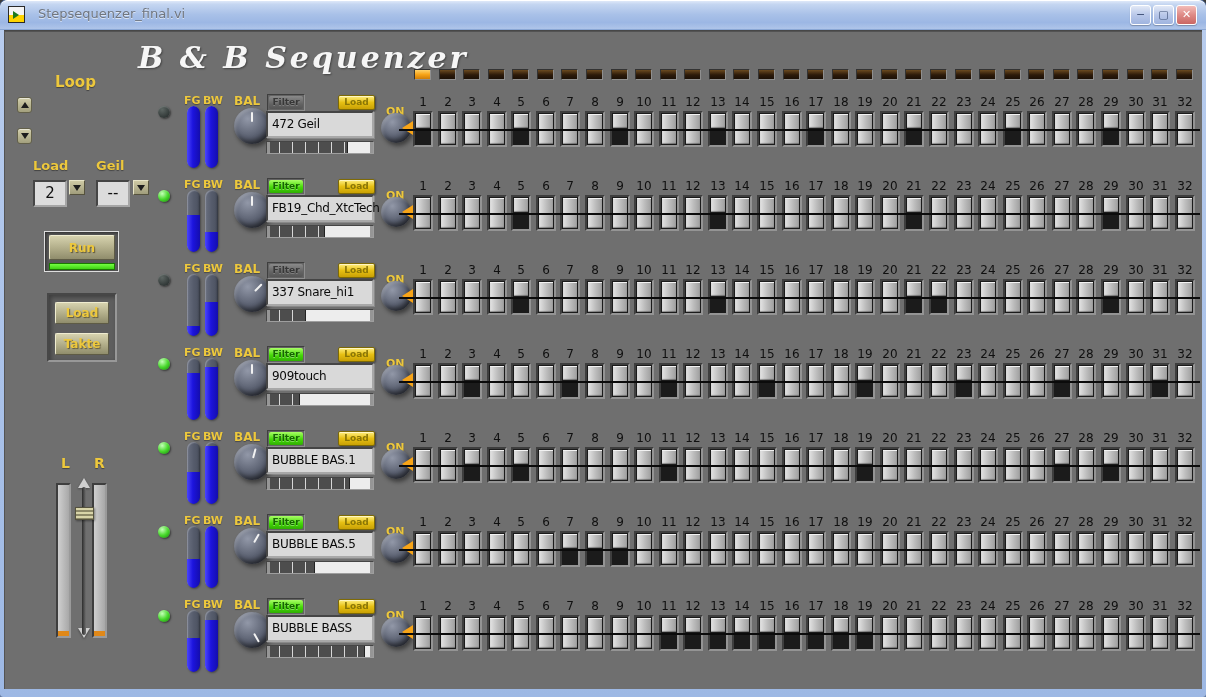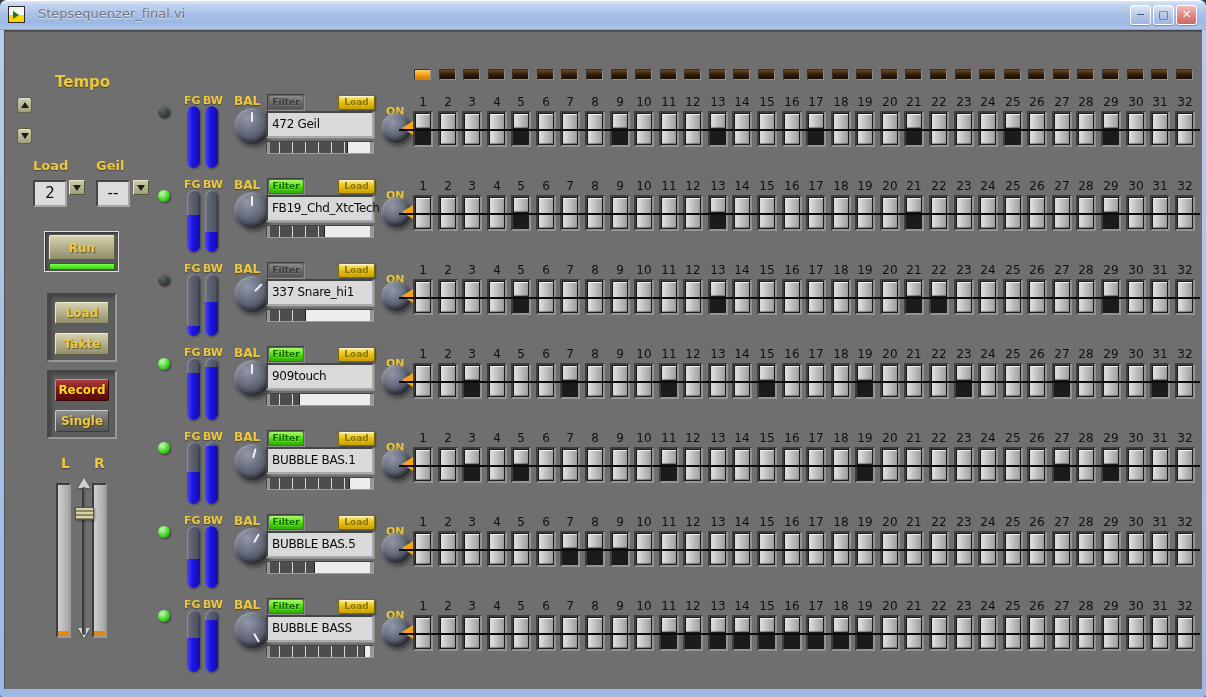--- a/index.html
+++ b/index.html
@@ -125,22 +125,23 @@
   <div class="titlebar">
     <div class="vi-icon"></div>
     <div class="title-text">Stepsequenzer_final.vi</div>
     <div class="wbtn" style="left:1130px;">─</div>
     <div class="wbtn" style="left:1153px;">▢</div>
     <div class="wbtn close" style="left:1176px;">✕</div>
   </div>
 
   <div class="panel"></div>
 
+  <div class="script-title">B &amp; B Sequenzer</div>
 
-  <div class="ylabel" style="left:55px;top:73px;font-size:15px;">Tempo</div>
+  <div class="ylabel" style="left:55px;top:73px;font-size:15px;">Loop</div>
   <div class="spin" style="top:97px;">
       <div class="tri up-s"></div>
     </div>
   <div class="spin" style="top:128px;">
       <div class="tri down-s"></div>
     </div>
 
   <div class="ylabel" style="left:33px;top:158px;font-size:13px;">Load</div>
   <div class="ylabel" style="left:96px;top:158px;font-size:13px;">Geil</div>
   <div class="combo" style="left:33px;top:180px;">2</div>
@@ -155,24 +156,20 @@
   <div class="rungroup">
     <div class="khaki" style="left:4px;top:3px;width:66px;height:25px;line-height:24px;">Run</div>
     <div class="runbar"></div>
   </div>
 
   <div class="group2" style="left:47px;top:293px;">
     <div class="khaki" style="left:6px;top:7px;width:54px;height:22px;line-height:21px;">Load</div>
     <div class="khaki" style="left:6px;top:38px;width:54px;height:22px;line-height:21px;">Takte</div>
   </div>
 
-  <div class="group2" style="left:47px;top:370px;">
-    <div class="khaki recbtn" style="left:6px;top:7px;width:54px;height:22px;line-height:21px;">Record</div>
-    <div class="khaki singlebtn" style="left:6px;top:38px;width:54px;height:22px;line-height:21px;">Single</div>
-  </div>
 
   <div class="ylabel" style="left:61px;top:455px;font-size:14px;">L</div>
   <div class="ylabel" style="left:94px;top:455px;font-size:14px;">R</div>
   <div class="meter" style="left:56px;top:483px;">
       <div class="org"></div>
     </div>
   <div class="meter" style="left:92px;top:483px;">
       <div class="org"></div>
     </div>
   <div class="tri up-b" style="left:78px;top:478px;"></div>

